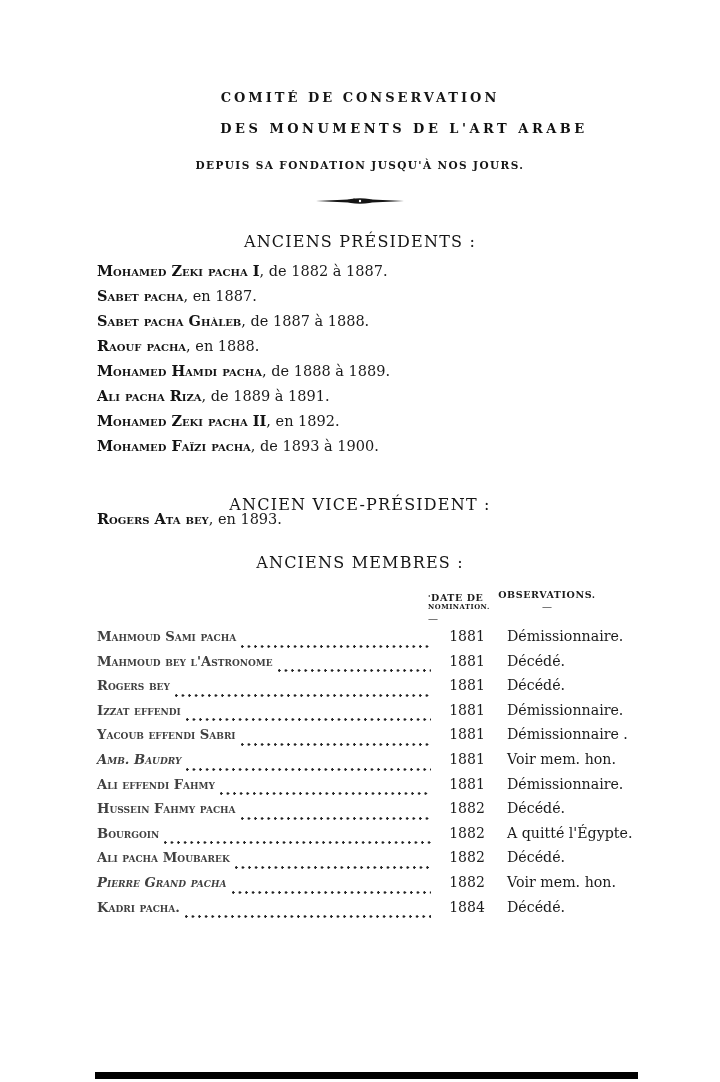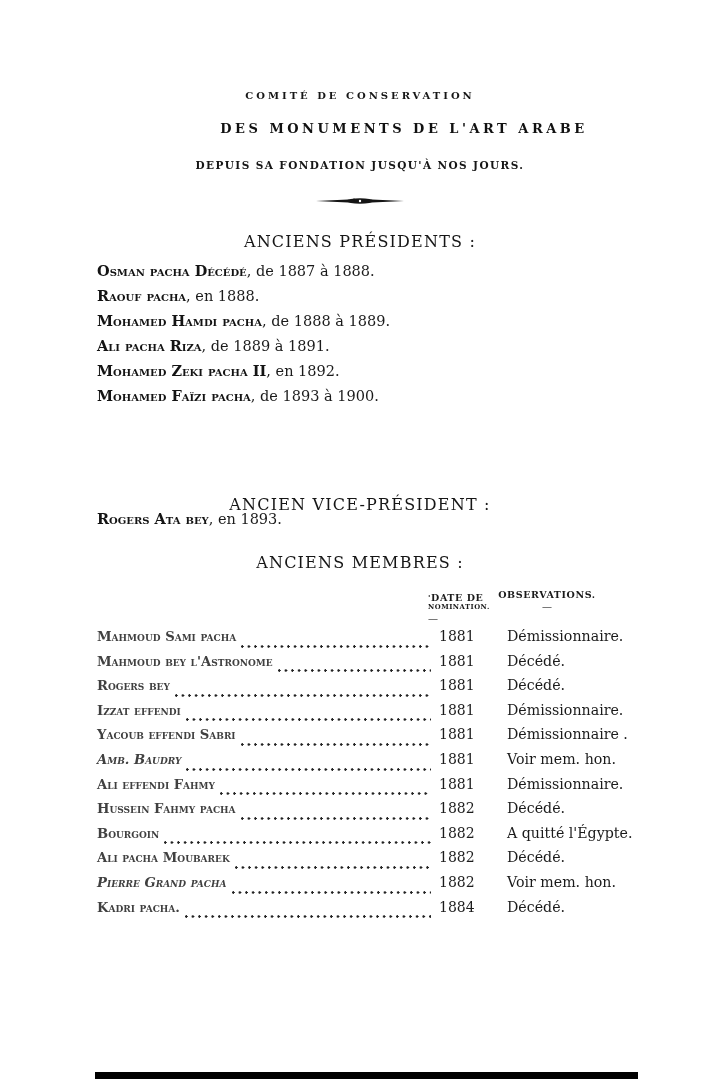--- a/index.html
+++ b/index.html
@@ -14,21 +14,21 @@
     overflow: hidden;
     font-family: "DejaVu Serif", "Liberation Serif", serif;
     color: #1b1b1b;
   }
   .abs { position: absolute; }
   .center { left: 0; width: 720px; text-align: center; }
 
   
   .t1 {
     top: 90px;
-    font-size: 10px;
+    font-size: 13px;
     font-weight: bold;
     letter-spacing: 3px;
     color: #161616;
   }
   .t2 {
     top: 121px;
     font-size: 13px;
     font-weight: bold;
     letter-spacing: 3.5px;
     color: #111111;
@@ -97,21 +97,21 @@
   }
   .leader {
     flex: 1 1 auto;
     align-self: flex-end;
     height: 5px;
     margin: 0 8px 4px 5px;
     background-image: radial-gradient(circle at 1.3px 2.5px, #222222 1.05px, rgba(0,0,0,0) 1.45px);
     background-size: 6.6px 5px;
     background-repeat: repeat-x;
   }
-  .myear { width: 56px; font-size: 14px; flex: 0 0 auto; }
+  .myear { width: 56px; text-align: center; font-size: 14px; flex: 0 0 auto; }
   .mobs  { width: 137px; padding-left: 12px; font-size: 14.2px; flex: 0 0 auto; white-space: nowrap; box-sizing: border-box; }
 
   
   .scan-bar {
     top: 1072px; left: 95px; width: 543px; height: 7px;
     background: #000000;
   }
   .italic { font-style: italic; }
 </style>
 </head>
@@ -126,21 +126,23 @@
     <path d="M0,5 L32,3.4 L56,3.4 L88,5 L56,6.6 L32,6.6 Z" fill="#151515"></path>
     <ellipse cx="44" cy="5" rx="13" ry="2.7" fill="#151515"></ellipse>
     <circle cx="44" cy="5" r="1.2" fill="#ffffff"></circle>
     <circle cx="38" cy="3.4" r="0.9" fill="#151515"></circle>
   </svg>
 </div>
 
 <div class="abs center sec h-pres">ANCIENS PRÉSIDENTS :</div>
 
 <div class="abs plist">
-  <div class="pline"><span class="nm">Osman pacha Décédé</span><span class="sx">, de 1887 à 1888.</span></div>
+  <div class="pline"><span class="nm">Mohamed Zeki pacha I</span><span class="sx">, de 1882 à 1887.</span></div>
+  <div class="pline"><span class="nm">Sabet pacha</span><span class="sx">, en 1887.</span></div>
+  <div class="pline"><span class="nm">Sabet pacha Ghàleb</span><span class="sx">, de 1887 à 1888.</span></div>
   <div class="pline"><span class="nm">Raouf pacha</span><span class="sx">, en 1888.</span></div>
   <div class="pline"><span class="nm">Mohamed Hamdi pacha</span><span class="sx">, de 1888 à 1889.</span></div>
   <div class="pline"><span class="nm">Ali pacha Riza</span><span class="sx">, de 1889 à 1891.</span></div>
   <div class="pline"><span class="nm">Mohamed Zeki pacha II</span><span class="sx">, en 1892.</span></div>
   <div class="pline"><span class="nm">Mohamed Faïzi pacha</span><span class="sx">, de 1893 à 1900.</span></div>
 </div>
 
 <div class="abs center sec h-vp">ANCIEN VICE-PRÉSIDENT :</div>
 <div class="abs vp-line"><span class="nm">Rogers Ata bey</span><span class="sx">, en 1893.</span></div>
 

